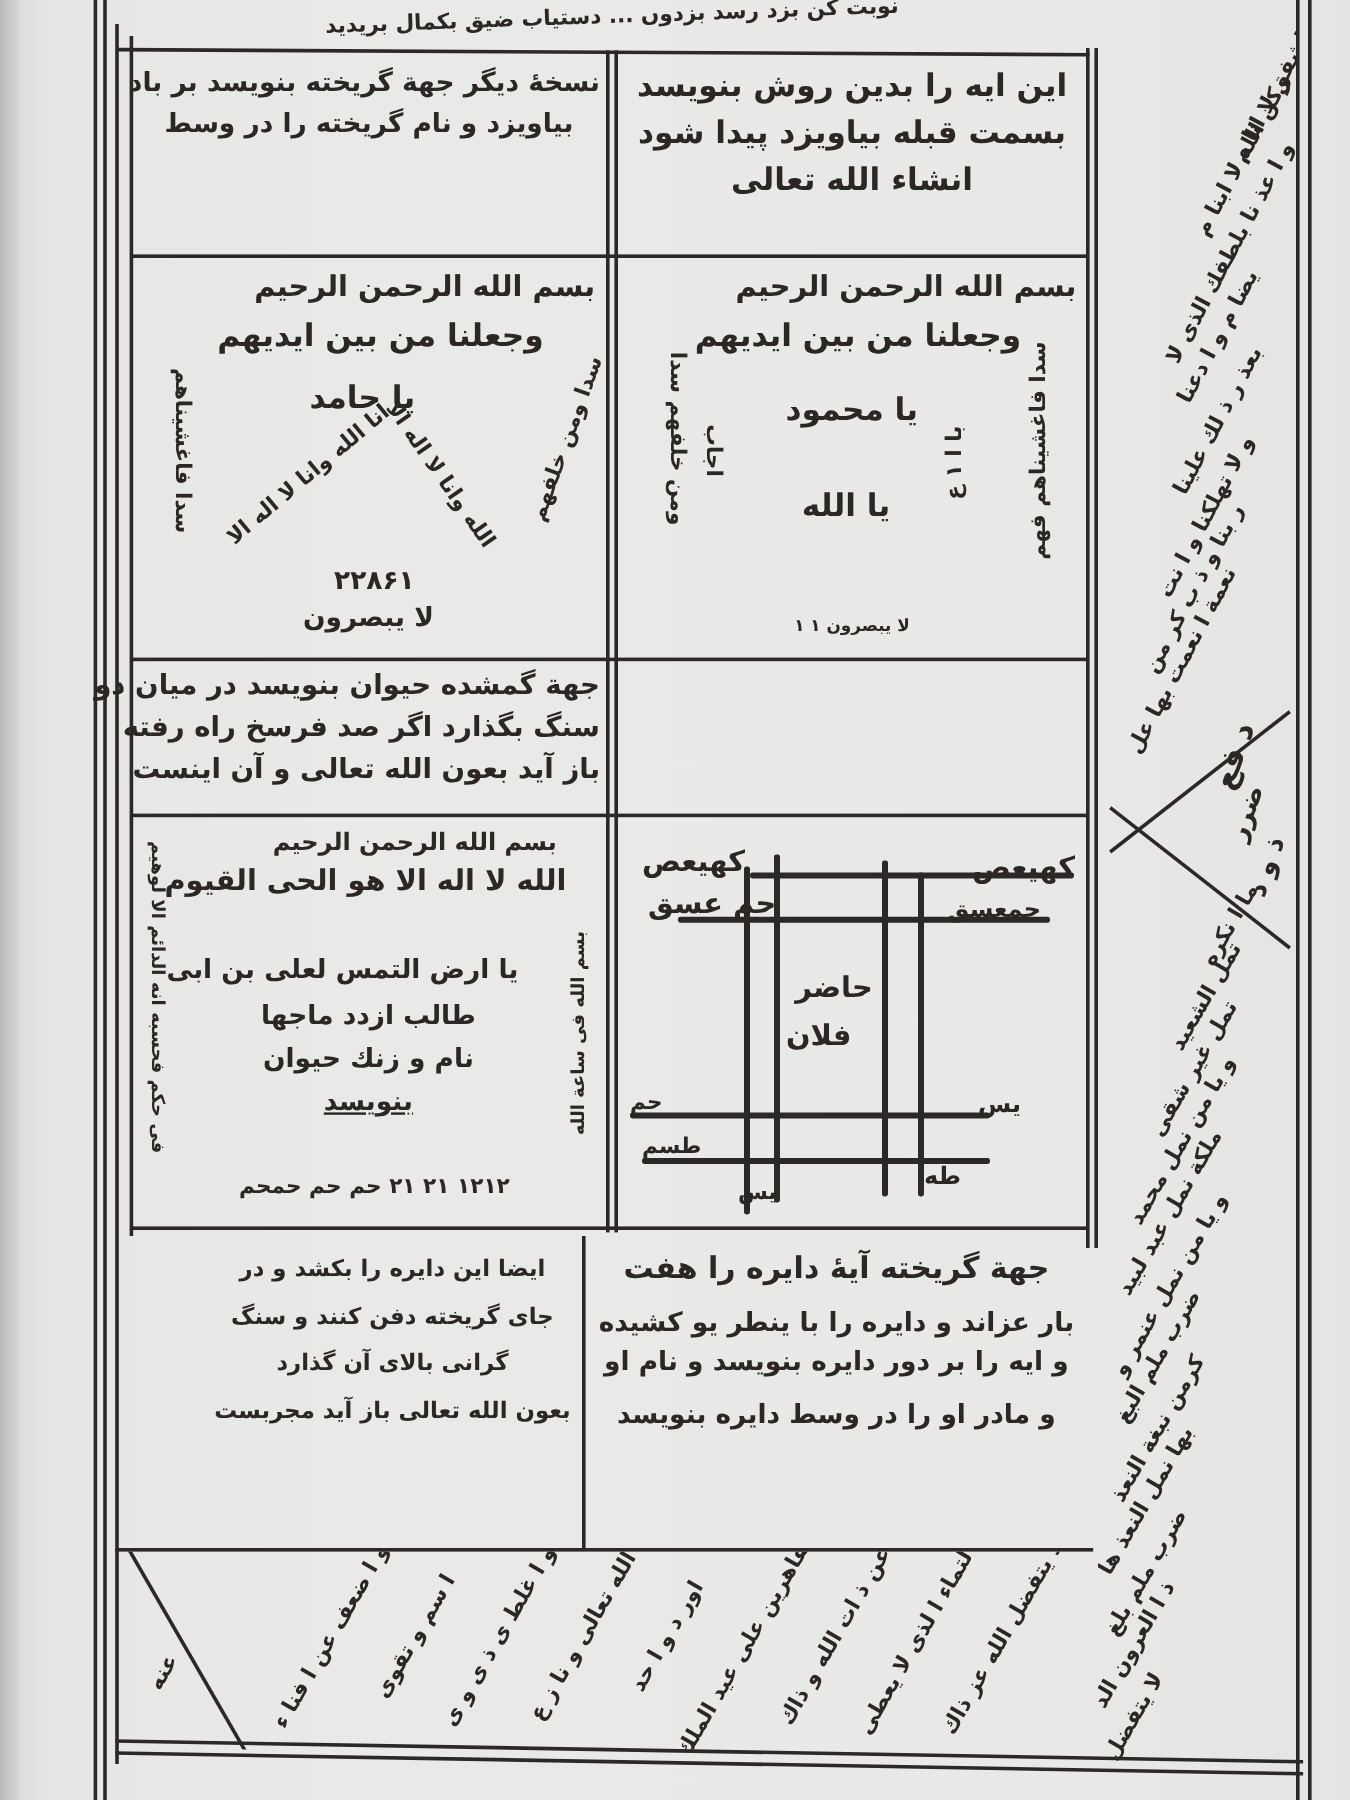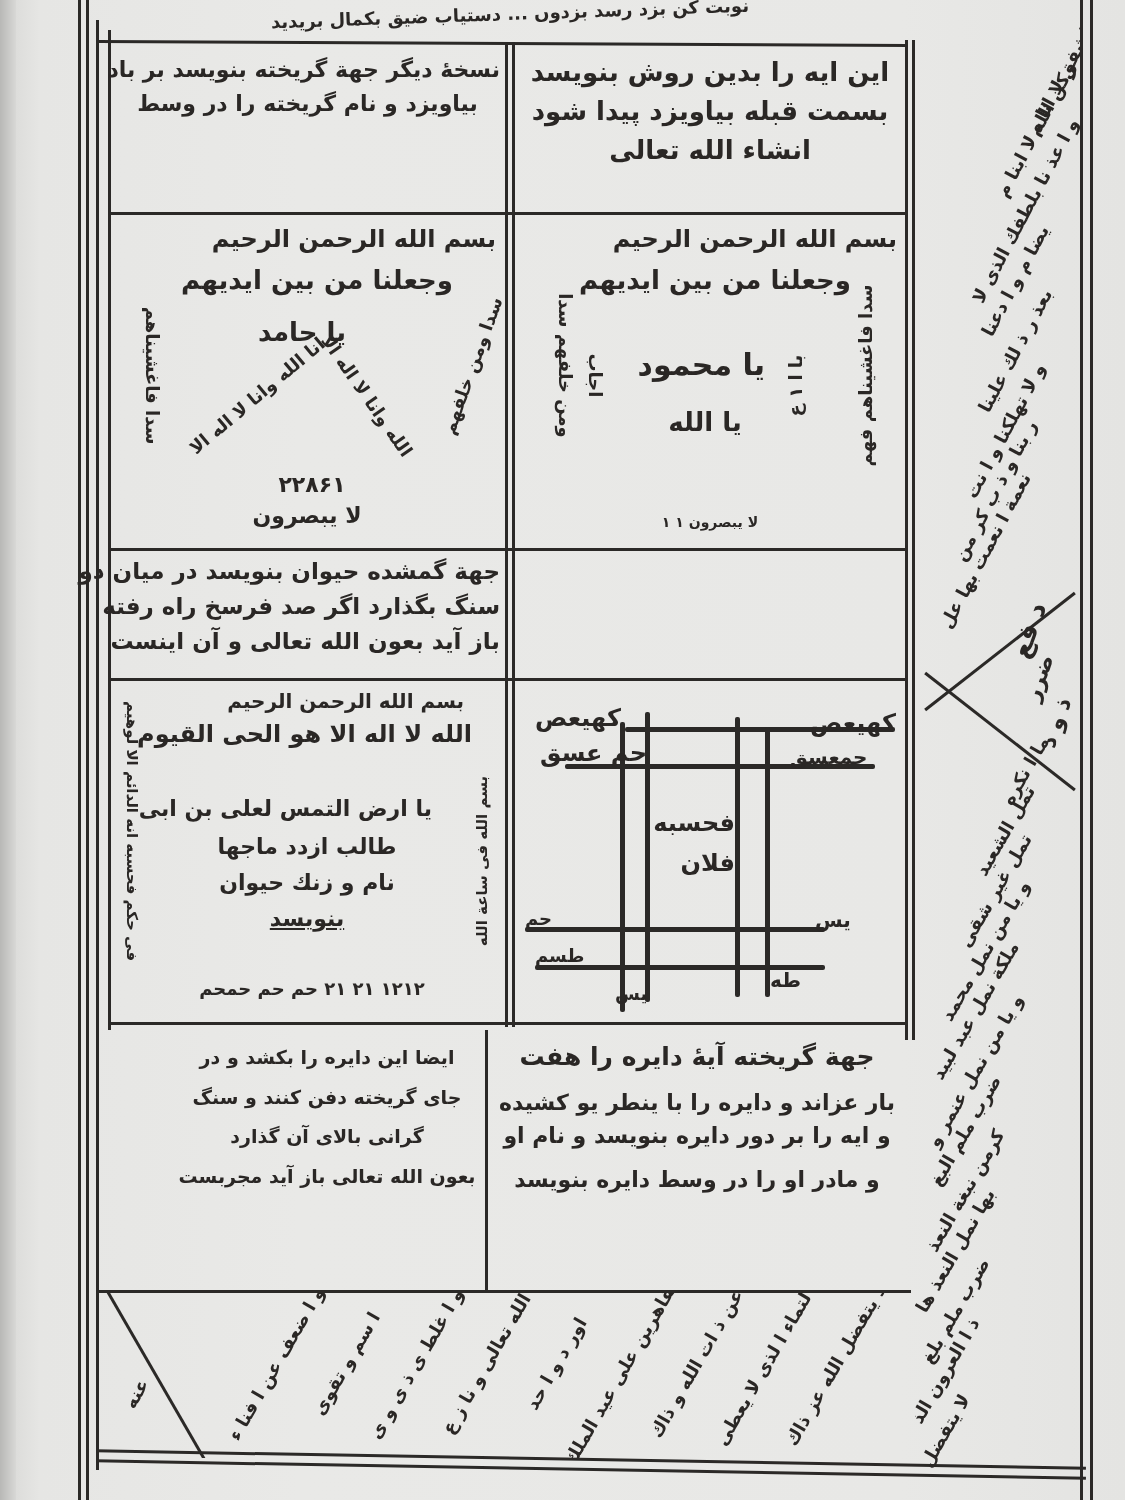--- a/index.html
+++ b/index.html
@@ -62,21 +62,21 @@
   </div>
 
   <div class="txt rtl para" style="left:115px;top:55px;width:385px;font-size:22px;">
     <div>نسخهٔ دیگر جهة گریخته بنویسد بر باد</div>
     <div>بیاویزد و نام گریخته را در وسط</div>
   </div>
 
   <div style="position:absolute;left:515px;top:215px;width:390px;height:333px;">
     <div class="txt rtl" style="right:8px;top:8px;font-size:24px;">بسم الله الرحمن الرحيم</div>
     <div class="txt rtl" style="left:40px;top:48px;width:320px;text-align:center;font-size:26px;">وجعلنا من بين ايديهم</div>
-    <div class="txt rtl" style="left:130px;top:110px;width:120px;text-align:right;font-size:30px;margin-top:20px;">يا محمود</div>
+    <div class="txt rtl" style="left:130px;top:110px;width:120px;text-align:right;font-size:26px;">يا محمود</div>
     <div class="txt rtl" style="left:130px;top:190px;width:120px;text-align:center;font-size:26px;">يا الله</div>
     <div class="rot rtl small" style="left:-50px;top:140px;width:200px;text-align:center;transform:rotate(90deg);">ومن خلفهم سدا</div>
     <div class="rot rtl small" style="left:40px;top:150px;width:80px;text-align:center;transform:rotate(90deg);">اجاب</div>
     <div class="rot rtl small" style="left:250px;top:150px;width:200px;text-align:center;transform:rotate(-90deg);">سدا فاغشيناهم فهم</div>
     <div class="rot rtl small" style="left:240px;top:160px;width:80px;text-align:center;transform:rotate(-90deg);">با ا ۱ ع</div>
     <div class="txt rtl" style="left:60px;top:298px;width:270px;text-align:center;font-size:14px;">لا يبصرون ۱ ۱</div>
   </div>
 
   <div style="position:absolute;left:112px;top:215px;width:392px;height:333px;">
     <div class="txt rtl" style="right:8px;top:8px;font-size:24px;">بسم الله الرحمن الرحيم</div>
@@ -108,22 +108,22 @@
     <div class="grid-line" style="left:250px;top:45px;width:5px;height:270px;"></div>
     <div class="txt rtl" style="left:20px;top:20px;font-size:24px;">كهيعص</div>
     <div class="txt rtl" style="left:25px;top:55px;font-size:24px;">حم عسق</div>
     <div class="txt rtl" style="left:295px;top:25px;font-size:24px;">كهيعص</div>
     <div class="txt rtl" style="left:275px;top:62px;font-size:20px;">حمعسق</div>
     <div class="txt rtl" style="left:10px;top:225px;font-size:18px;">حم</div>
     <div class="txt rtl" style="left:20px;top:262px;font-size:18px;">طسم</div>
     <div class="txt rtl" style="left:100px;top:300px;font-size:18px;">يس</div>
     <div class="txt rtl" style="left:300px;top:225px;font-size:20px;">يس</div>
     <div class="txt rtl" style="left:255px;top:285px;font-size:20px;">طه</div>
-    <div class="txt rtl" style="left:140px;top:125px;width:80px;text-align:center;font-size:24px;">فحسبه</div>
-    <div class="txt rtl" style="left:140px;top:165px;width:80px;text-align:right;font-size:24px;">فلان</div>
+    <div class="txt rtl" style="left:140px;top:125px;width:80px;text-align:center;font-size:24px;">حاضر</div>
+    <div class="txt rtl" style="left:140px;top:165px;width:80px;text-align:left;font-size:24px;">فلان</div>
   </div>
 
   <div style="position:absolute;left:112px;top:682px;width:392px;height:338px;">
     <div class="txt rtl" style="right:40px;top:6px;font-size:20px;">بسم الله الرحمن الرحيم</div>
     <div class="txt rtl" style="left:50px;top:36px;width:310px;text-align:center;font-size:24px;">الله لا اله الا هو الحى القيوم</div>
     <div class="txt rtl" style="left:70px;top:112px;width:250px;text-align:center;font-size:22px;">يا ارض التمس لعلى بن ابى</div>
     <div class="txt rtl" style="left:70px;top:150px;width:250px;text-align:center;font-size:22px;">طالب ازدد ماجها</div>
     <div class="txt rtl" style="left:70px;top:186px;width:250px;text-align:center;font-size:22px;">نام و زنك حيوان</div>
     <div class="txt rtl" style="left:70px;top:222px;width:250px;text-align:center;font-size:22px;text-decoration:underline;">بنويسد</div>
     <div class="rot rtl tiny" style="left:-120px;top:140px;width:280px;text-align:center;transform:rotate(90deg);">فى حكم فحسبه انه الدائم الا لوهيم</div>

